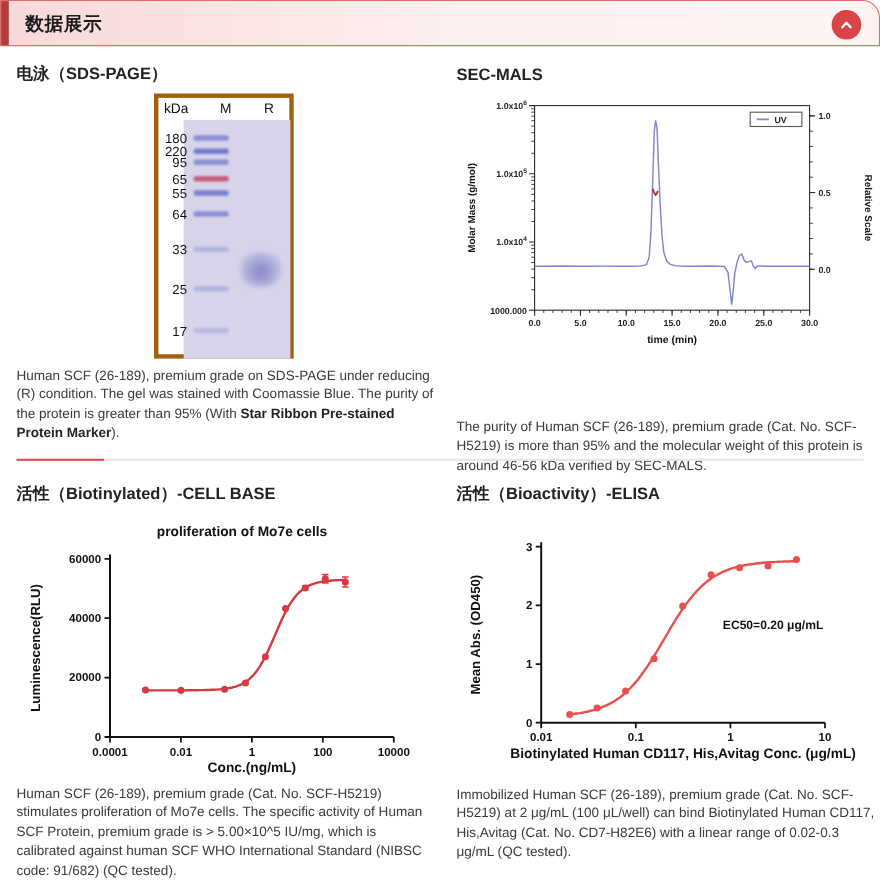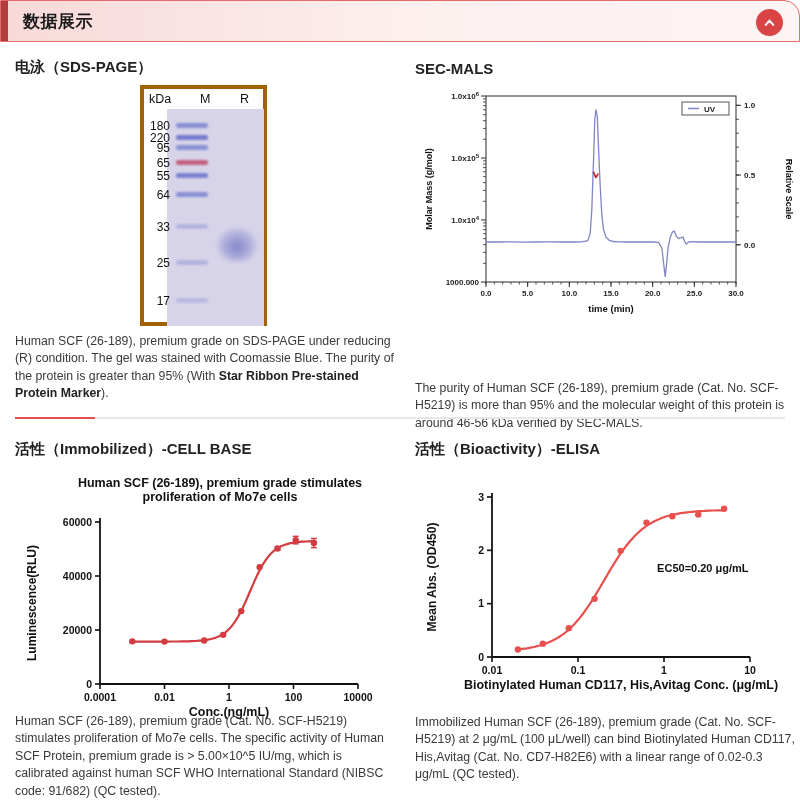--- a/index.html
+++ b/index.html
@@ -191,24 +191,23 @@
       <rect x="264" y="18" width="47" height="13" fill="#fff" stroke="#555" stroke-width="1"></rect>
       <line x1="270" y1="24.5" x2="281" y2="24.5" stroke="#8084c8" stroke-width="1.5"></line>
       <text x="286" y="28" font-size="8" font-weight="700" text-anchor="start" fill="#222">UV</text>
     </svg>
 </div>
 
 <p class="caption" style="left:415px;top:344px;margin-top:36px;">The purity of Human SCF (26-189), premium grade (Cat. No. SCF-H5219) is more than 95% and the molecular weight of this protein is around 46-56 kDa verified by SEC-MALS.</p>
 
 <div class="divider"></div>
 
-<div class="sec-h" style="left:15px;top:440px;">活性（Immobilized）-CELL BASE</div>
+<div class="sec-h" style="left:15px;top:440px;">活性（Biotinylated）-CELL BASE</div>
 
 <div class="fig" style="left:20px;top:476px;width:365px;">
-  <div class="ct" style="font-size:12.5px;width:330px;margin-left:35px;">Human SCF (26-189), premium grade stimulates</div>
   <div class="ct" style="font-size:12.5px;width:330px;margin-left:35px;">proliferation of Mo7e cells</div>
   <svg style="margin-top:4px;" width="365" height="212" viewBox="0 0 365 212">
       <line x1="80" y1="10" x2="80" y2="176" stroke="#111" stroke-width="1.8"></line>
       <line x1="80" y1="176" x2="338" y2="176" stroke="#111" stroke-width="1.8"></line>
       <line x1="75" y1="176" x2="80" y2="176" stroke="#111" stroke-width="1.6"></line>
       <text x="72" y="179.5" font-size="10.5" font-weight="700" text-anchor="end" fill="#111">0</text>
       <line x1="75" y1="122" x2="80" y2="122" stroke="#111" stroke-width="1.6"></line>
       <text x="72" y="125.5" font-size="10.5" font-weight="700" text-anchor="end" fill="#111">20000</text>
       <line x1="75" y1="68" x2="80" y2="68" stroke="#111" stroke-width="1.6"></line>
       <text x="72" y="71.5" font-size="10.5" font-weight="700" text-anchor="end" fill="#111">40000</text>

